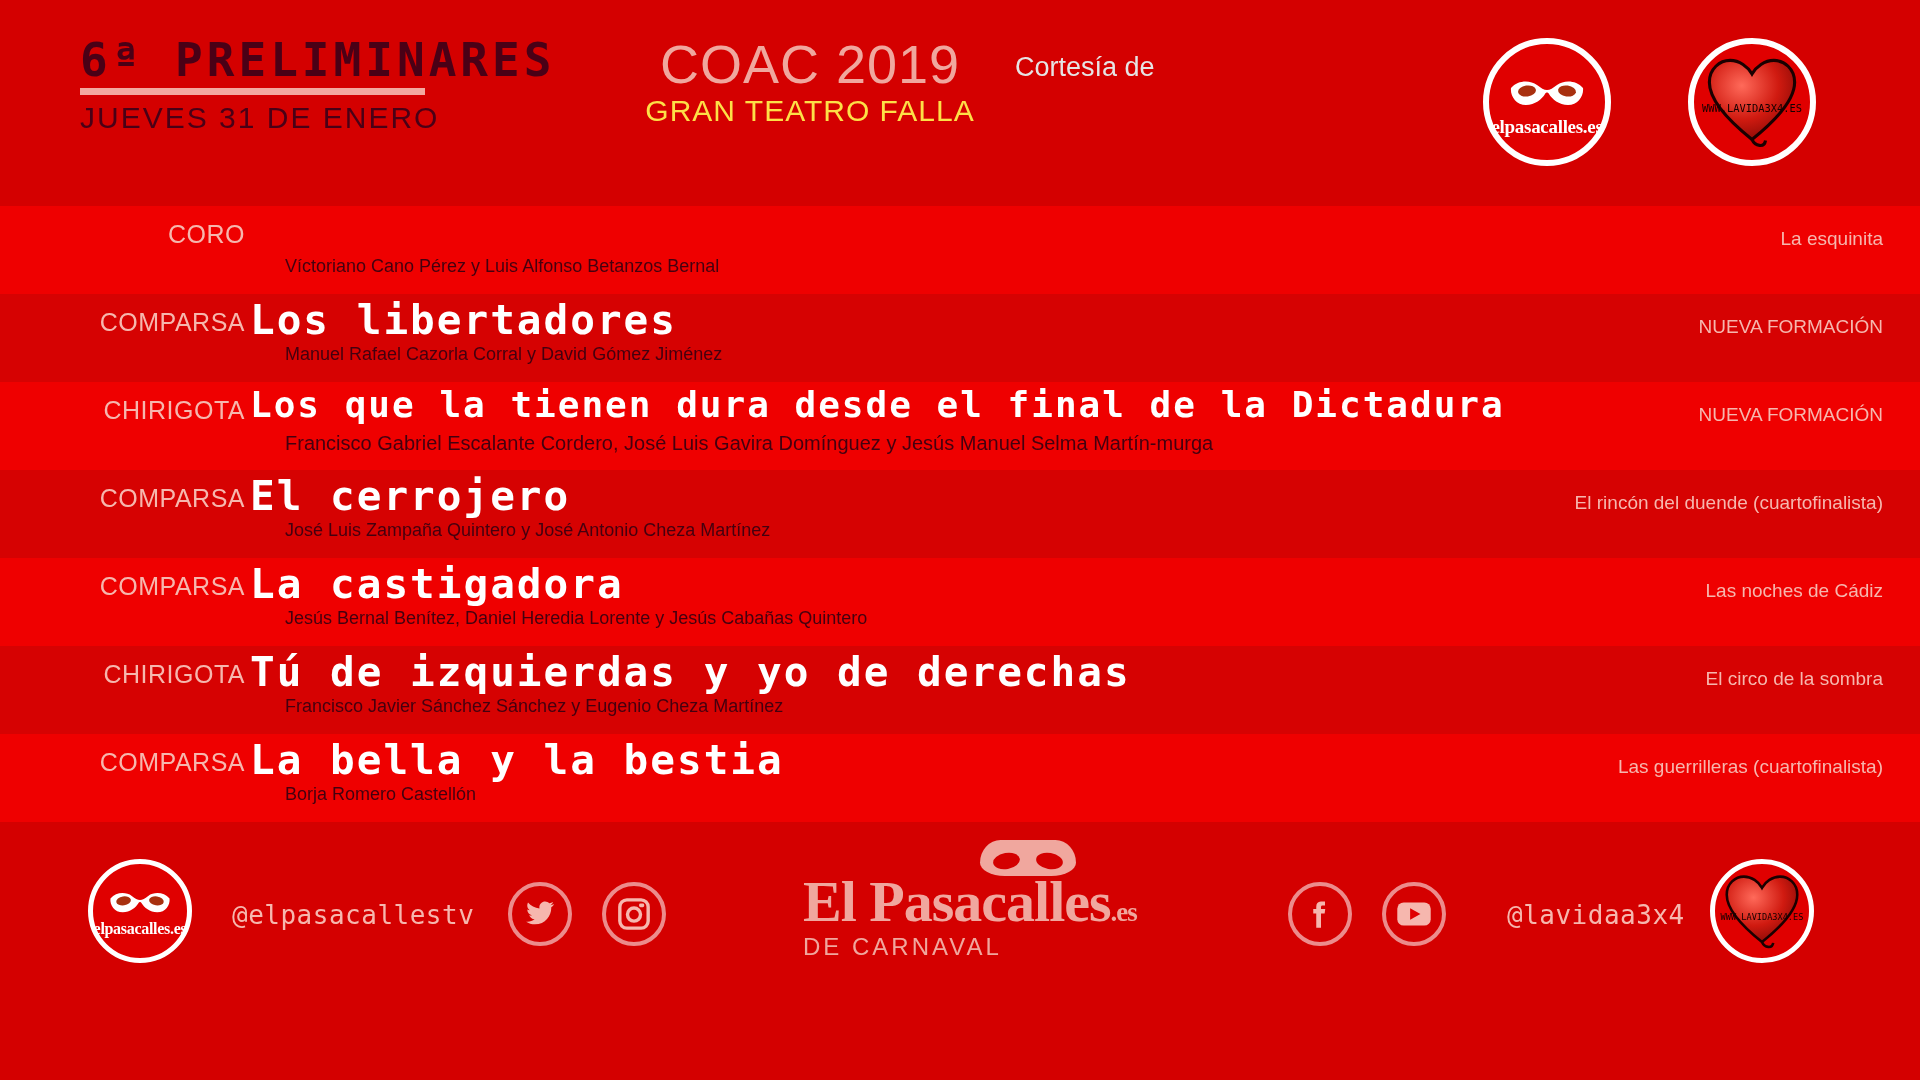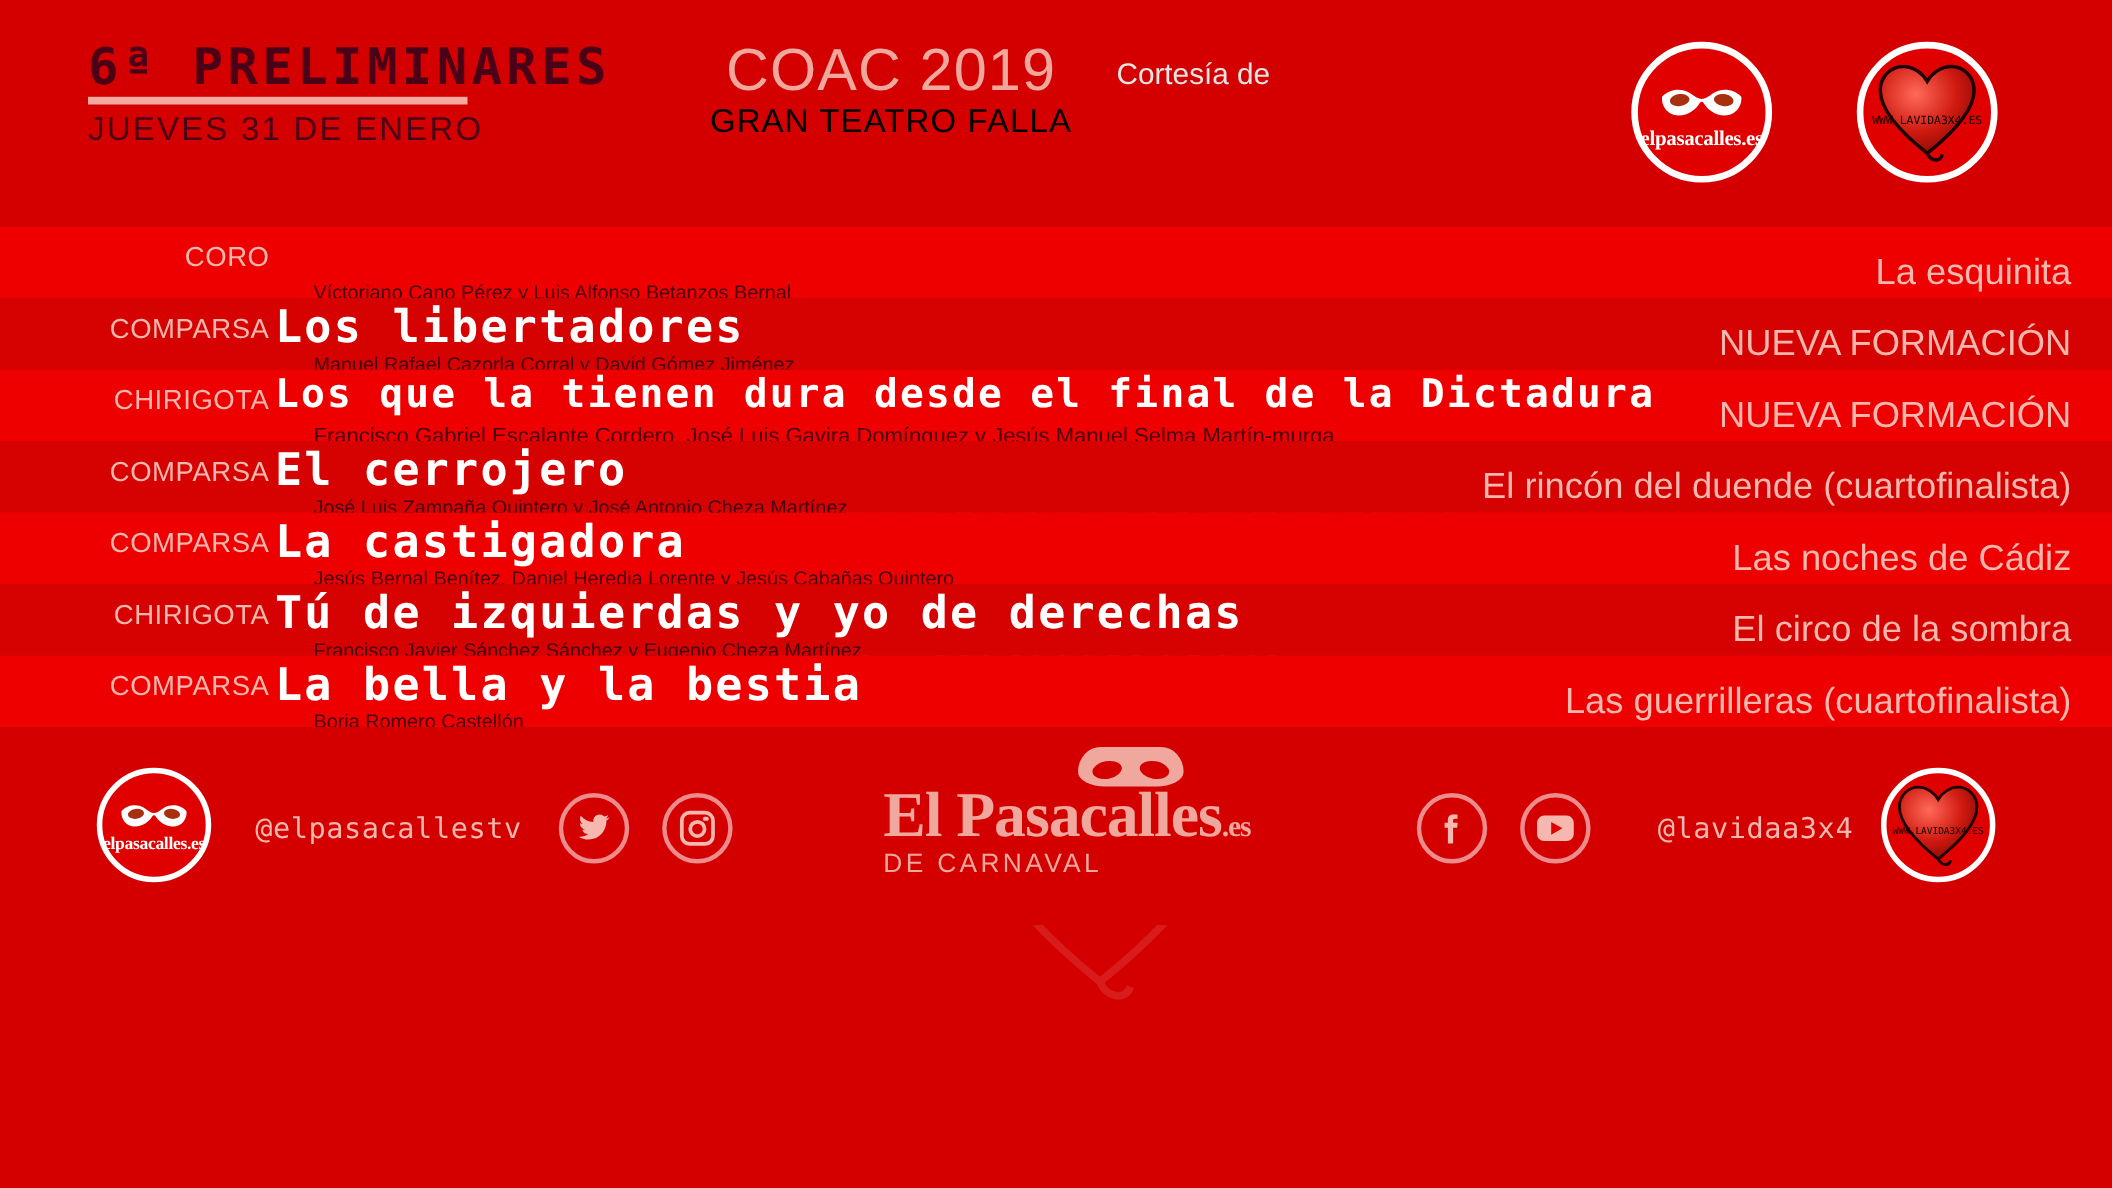--- a/index.html
+++ b/index.html
@@ -121,21 +121,21 @@
     text-align: center;
   }
   .hdr-center .coac {
     font-size: 54px;
     color: #f0a79e;
     letter-spacing: 1px;
     line-height: 1.05;
   }
   .hdr-center .teatro {
     font-size: 30px;
-    color: #000000;
+    color: #fde047;
     letter-spacing: 1px;
     line-height: 1.2;
   }
 
   .hdr-cortesia {
     position: absolute;
     left: 1015px;
     top: 52px;
     font-size: 27px;
     color: #e5e5e5;
@@ -184,21 +184,21 @@
     height: 104px;
   }
 
   
   .list {
     position: relative;
     z-index: 2;
   }
   .row {
     position: relative;
-    height: 65px;
+    height: 88px;
     width: 1920px;
   }
   .row.odd  { background: #ef0000; }
   .row.even { background: #d60202; }
 
   .modalidad {
     position: absolute;
     right: 1675px;
     top: 14px;
     width: 400px;
@@ -224,21 +224,21 @@
     left: 285px;
     top: 50px;
     font-size: 18px;
     color: #44000f;
     white-space: nowrap;
   }
   .agrupacion {
     position: absolute;
     right: 37px;
     top: 22px;
-    font-size: 33px;
+    font-size: 19px;
     color: #f6b7ae;
     text-align: left;
     white-space: nowrap;
   }
 
   
   .footer {
     position: relative;
     z-index: 3;
     height: 180px;

